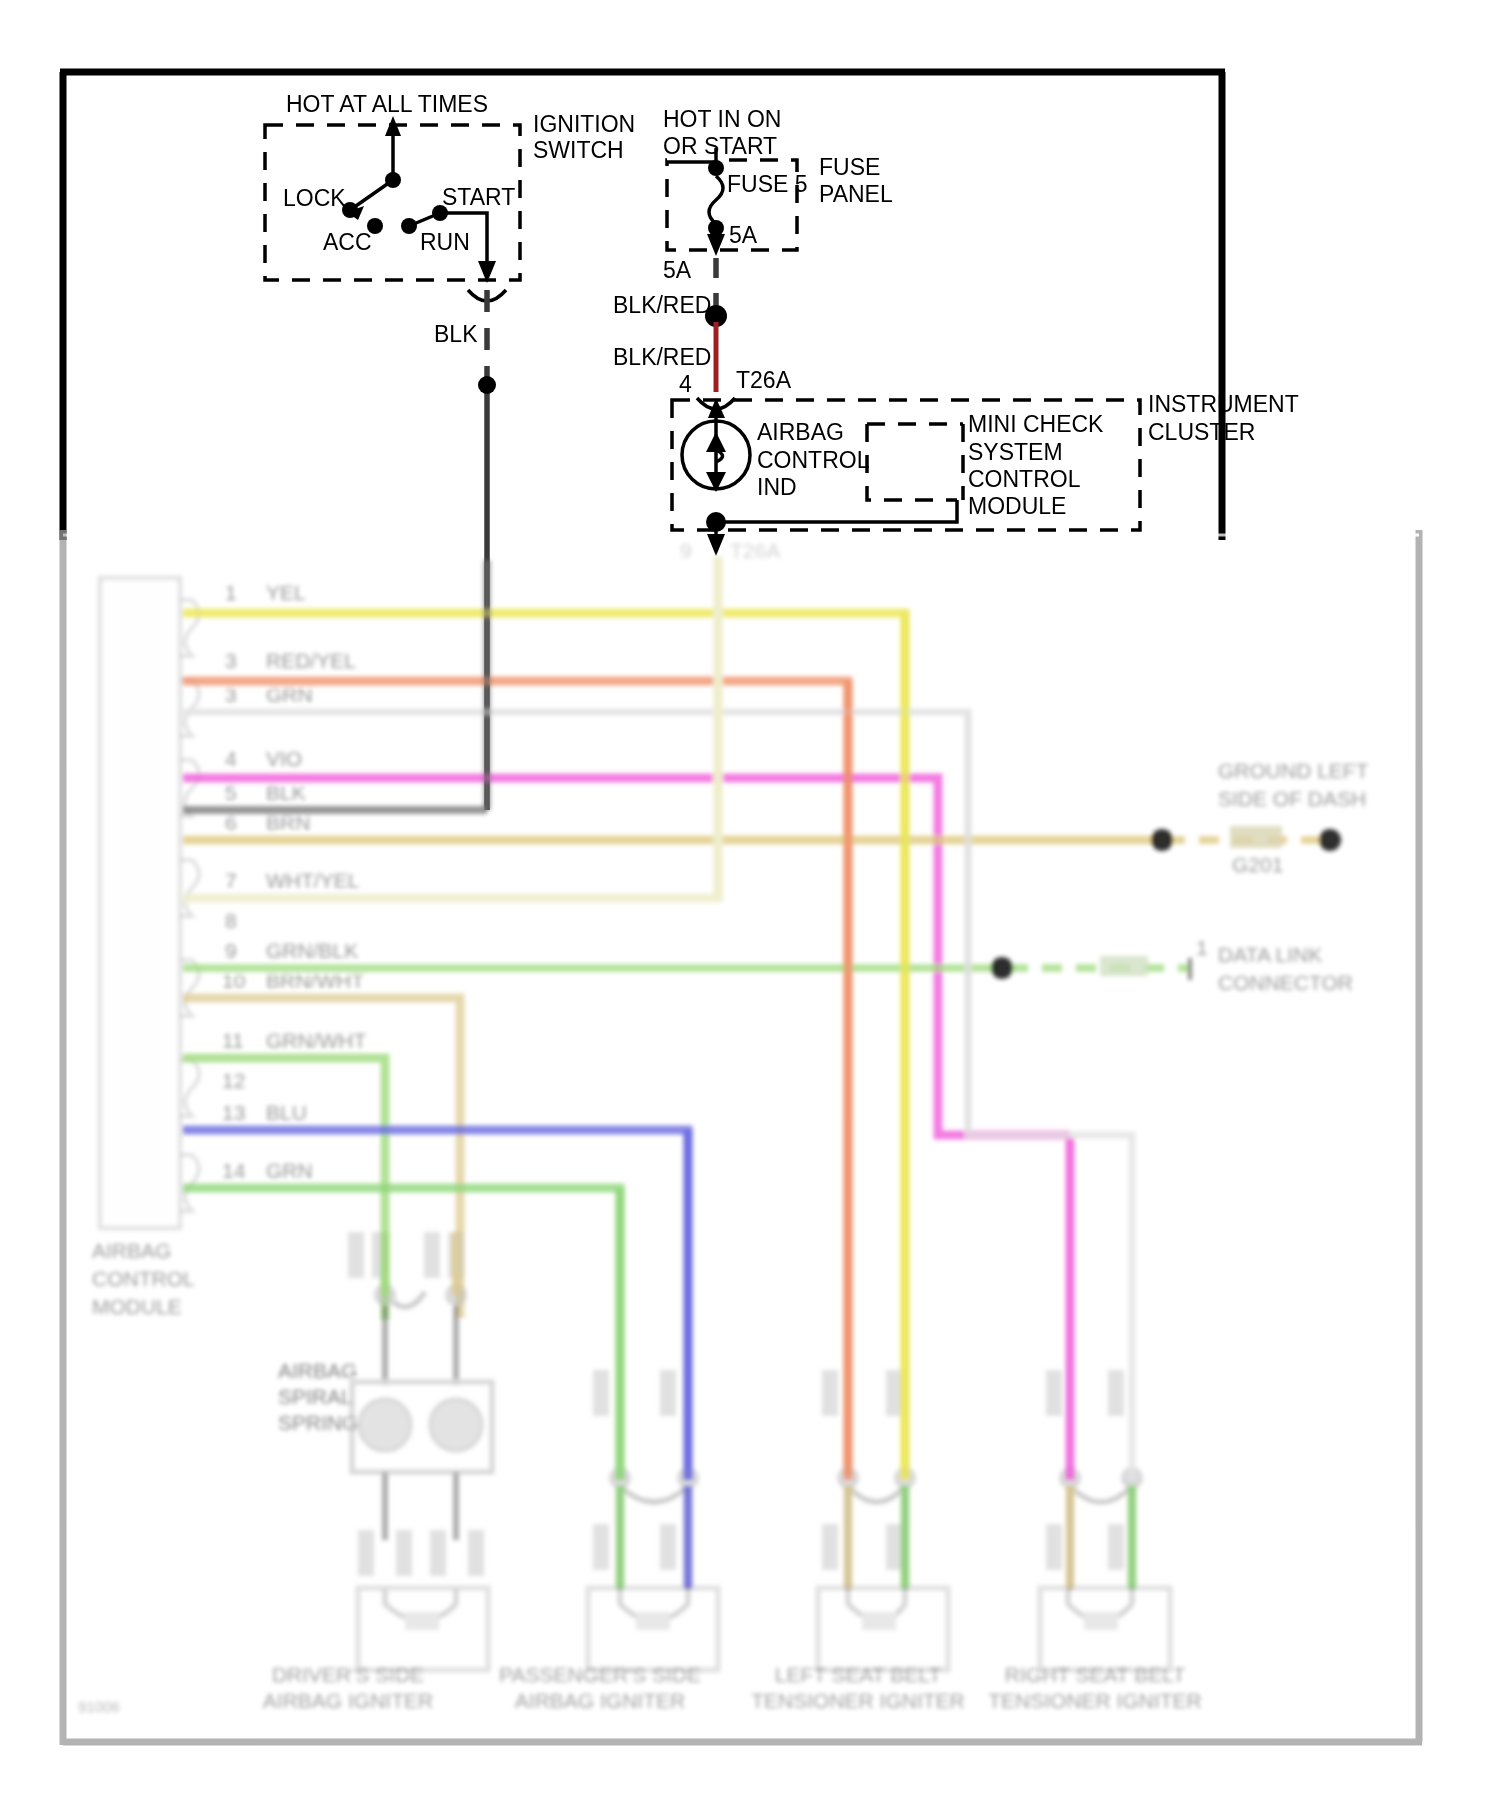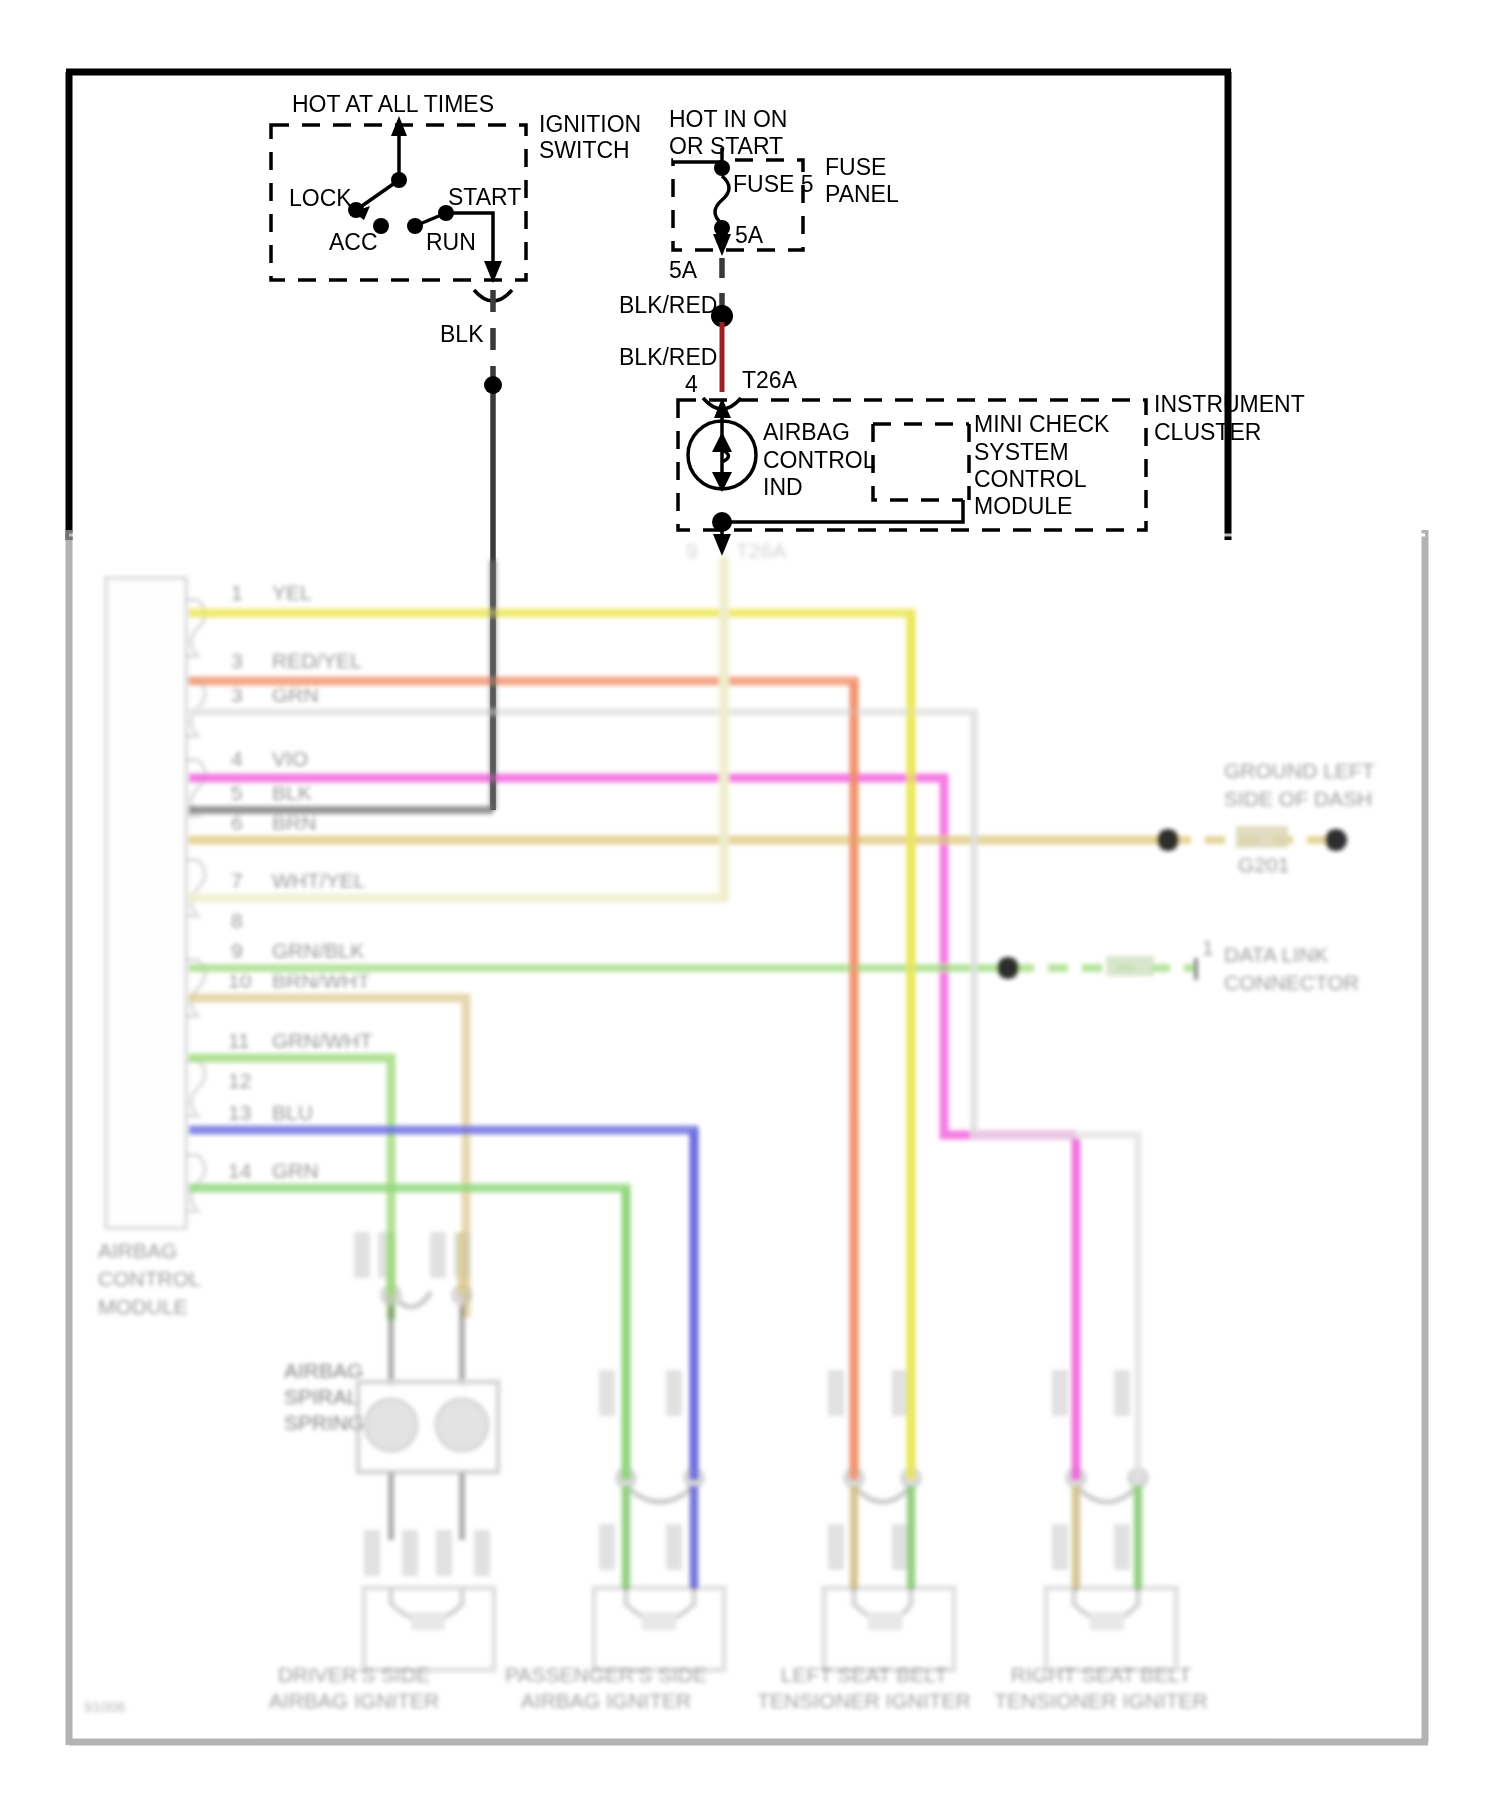--- a/index.html
+++ b/index.html
@@ -1,21 +1,21 @@
 <!DOCTYPE html>
 <html><head>
 <meta charset="utf-8">
 <title>Airbag System Wiring Diagram</title>
 <style>
   html,body{margin:0;padding:0;background:#ffffff;}
   body{
     font-family:"Liberation Sans", sans-serif;
     width:1500px;height:1814px;position:relative;overflow:hidden;
   }
-  #stage{position:absolute;left:6px;top:0;width:1300px;height:1814px;}
+  #stage{position:absolute;left:0;top:0;width:1300px;height:1814px;}
   svg#diagram{position:absolute;left:0;top:0;width:1500px;height:1814px;display:block;}
   .lbl{font-family:"Liberation Sans", sans-serif;fill:#000;}
   .lbl-top{font-size:23px;}
   .lbl-small{font-size:21px;}
 </style>
 </head>
 <body>
 
 <div id="stage">
 

